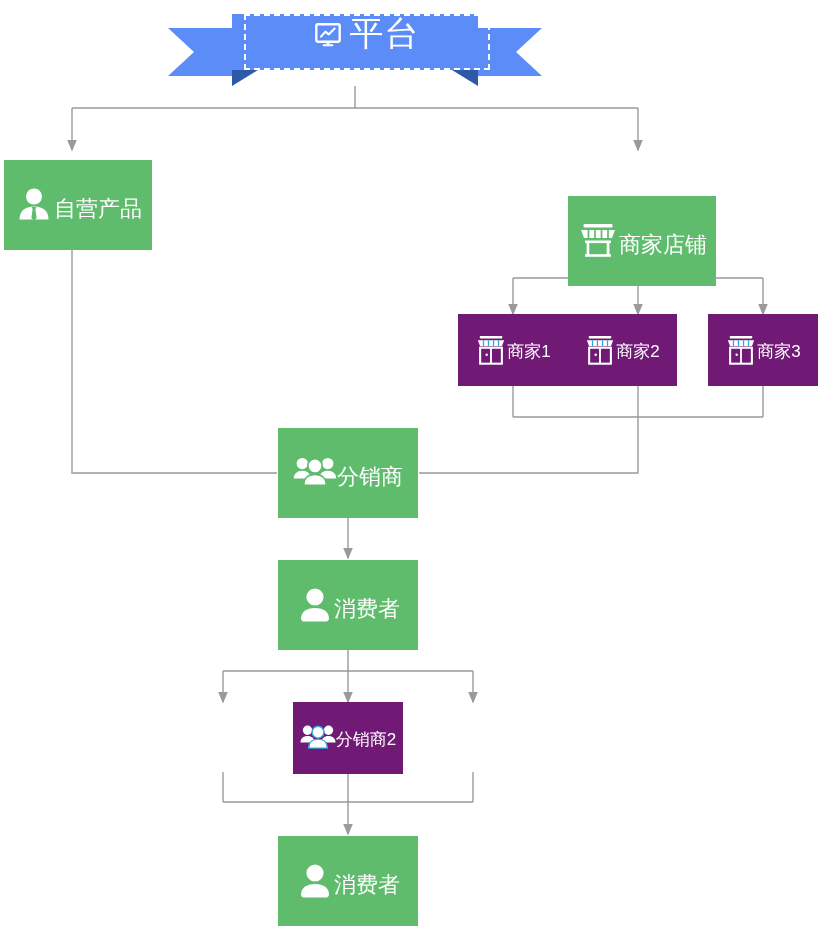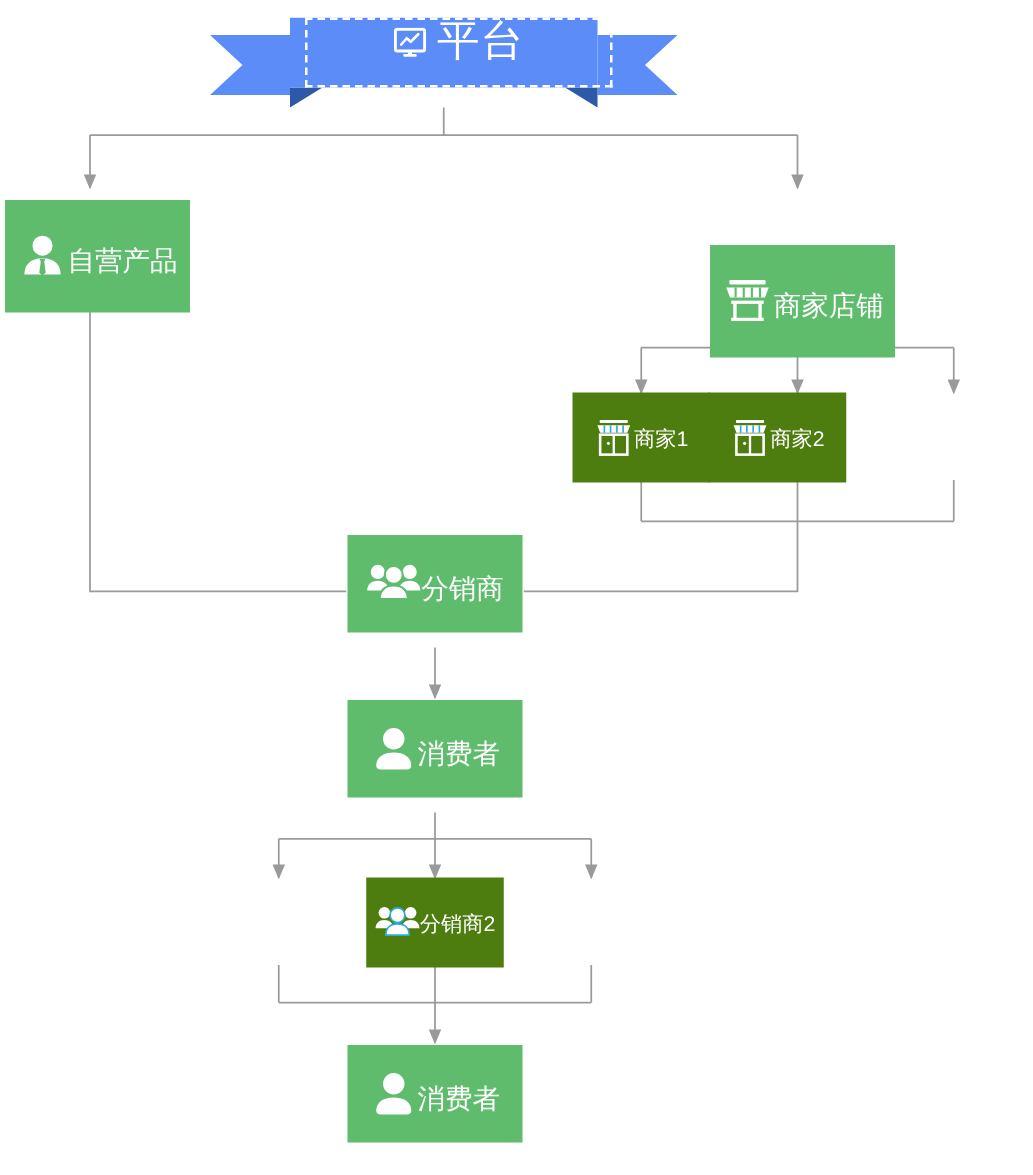--- a/index.html
+++ b/index.html
@@ -64,31 +64,31 @@
   .node .ico {
     display: block;
     line-height: 0;
   }
   .node .cap {
     color: #ffffff;
     line-height: 1.1;
     white-space: nowrap;
   }
   .node.green { background: #5FBC6D; }
-  .node.blue  { background: #4d7c0f; }
+  .node.blue  { background: #701a75; }
 
   .node.big {
     width: 148px;
     height: 90px;
   }
   .node.big .cap { font-size: 22px; margin-top: 8px; }
 
   .node.mid {
     width: 140px;
-    height: 78px;
+    height: 90px;
   }
   .node.mid .cap { font-size: 22px; margin-top: 8px; }
 
   .node.small {
     width: 110px;
     height: 72px;
   }
   .node.small .cap { font-size: 17px; margin-top: 5px; }
 
   .node.small2 {
@@ -217,20 +217,33 @@
         <path d="M3 5.6 L31 5.6 L28.6 12 L5.4 12 Z" fill="#ffffff"></path>
         <path d="M9 5.6 L9 12 M14.3 5.6 L14.3 12 M19.7 5.6 L19.7 12 M25 5.6 L25 12" stroke="#2BAADB" stroke-width="1.4"></path>
         <rect x="5.4" y="13.6" width="23.2" height="17" fill="none" stroke="#ffffff" stroke-width="2.2"></rect>
         <rect x="16" y="13.6" width="2" height="17" fill="#ffffff"></rect>
         <circle cx="12.4" cy="21" r="1.3" fill="#ffffff"></circle>
       </svg>
     </span>
     <span class="cap">商家2</span>
   </div>
 
+  <div class="node blue small" style="left:708px; top:314px;">
+    <span class="ico">
+      <svg width="32" height="30" viewBox="0 0 34 32">
+        <rect x="5" y="1" width="24" height="2.6" rx="0.8" fill="#ffffff"></rect>
+        <path d="M3 5.6 L31 5.6 L28.6 12 L5.4 12 Z" fill="#ffffff"></path>
+        <path d="M9 5.6 L9 12 M14.3 5.6 L14.3 12 M19.7 5.6 L19.7 12 M25 5.6 L25 12" stroke="#2BAADB" stroke-width="1.4"></path>
+        <rect x="5.4" y="13.6" width="23.2" height="17" fill="none" stroke="#ffffff" stroke-width="2.2"></rect>
+        <rect x="16" y="13.6" width="2" height="17" fill="#ffffff"></rect>
+        <circle cx="12.4" cy="21" r="1.3" fill="#ffffff"></circle>
+      </svg>
+    </span>
+    <span class="cap">商家3</span>
+  </div>
 
   <div class="node green mid" style="left:278px; top:428px;">
     <span class="ico">
       <svg width="44" height="34" viewBox="0 0 46 36">
         <circle cx="9.5" cy="8" r="6" fill="#ffffff"></circle>
         <circle cx="36.5" cy="8" r="6" fill="#ffffff"></circle>
         <path d="M9.5 15.5 C4 15.5 0.5 18.8 0.5 23.8 L18.5 23.8 C18.5 18.8 15 15.5 9.5 15.5 Z" fill="#ffffff"></path>
         <path d="M36.5 15.5 C31 15.5 27.5 18.8 27.5 23.8 L45.5 23.8 C45.5 18.8 42 15.5 36.5 15.5 Z" fill="#ffffff"></path>
         <circle cx="23" cy="10.5" r="7.6" fill="#ffffff" stroke="#5FBC6D" stroke-width="1.8"></circle>
         <path d="M23 19.5 C15.6 19.5 11 23.8 11 31 L35 31 C35 23.8 30.4 19.5 23 19.5 Z" fill="#ffffff" stroke="#5FBC6D" stroke-width="1.8"></path>

